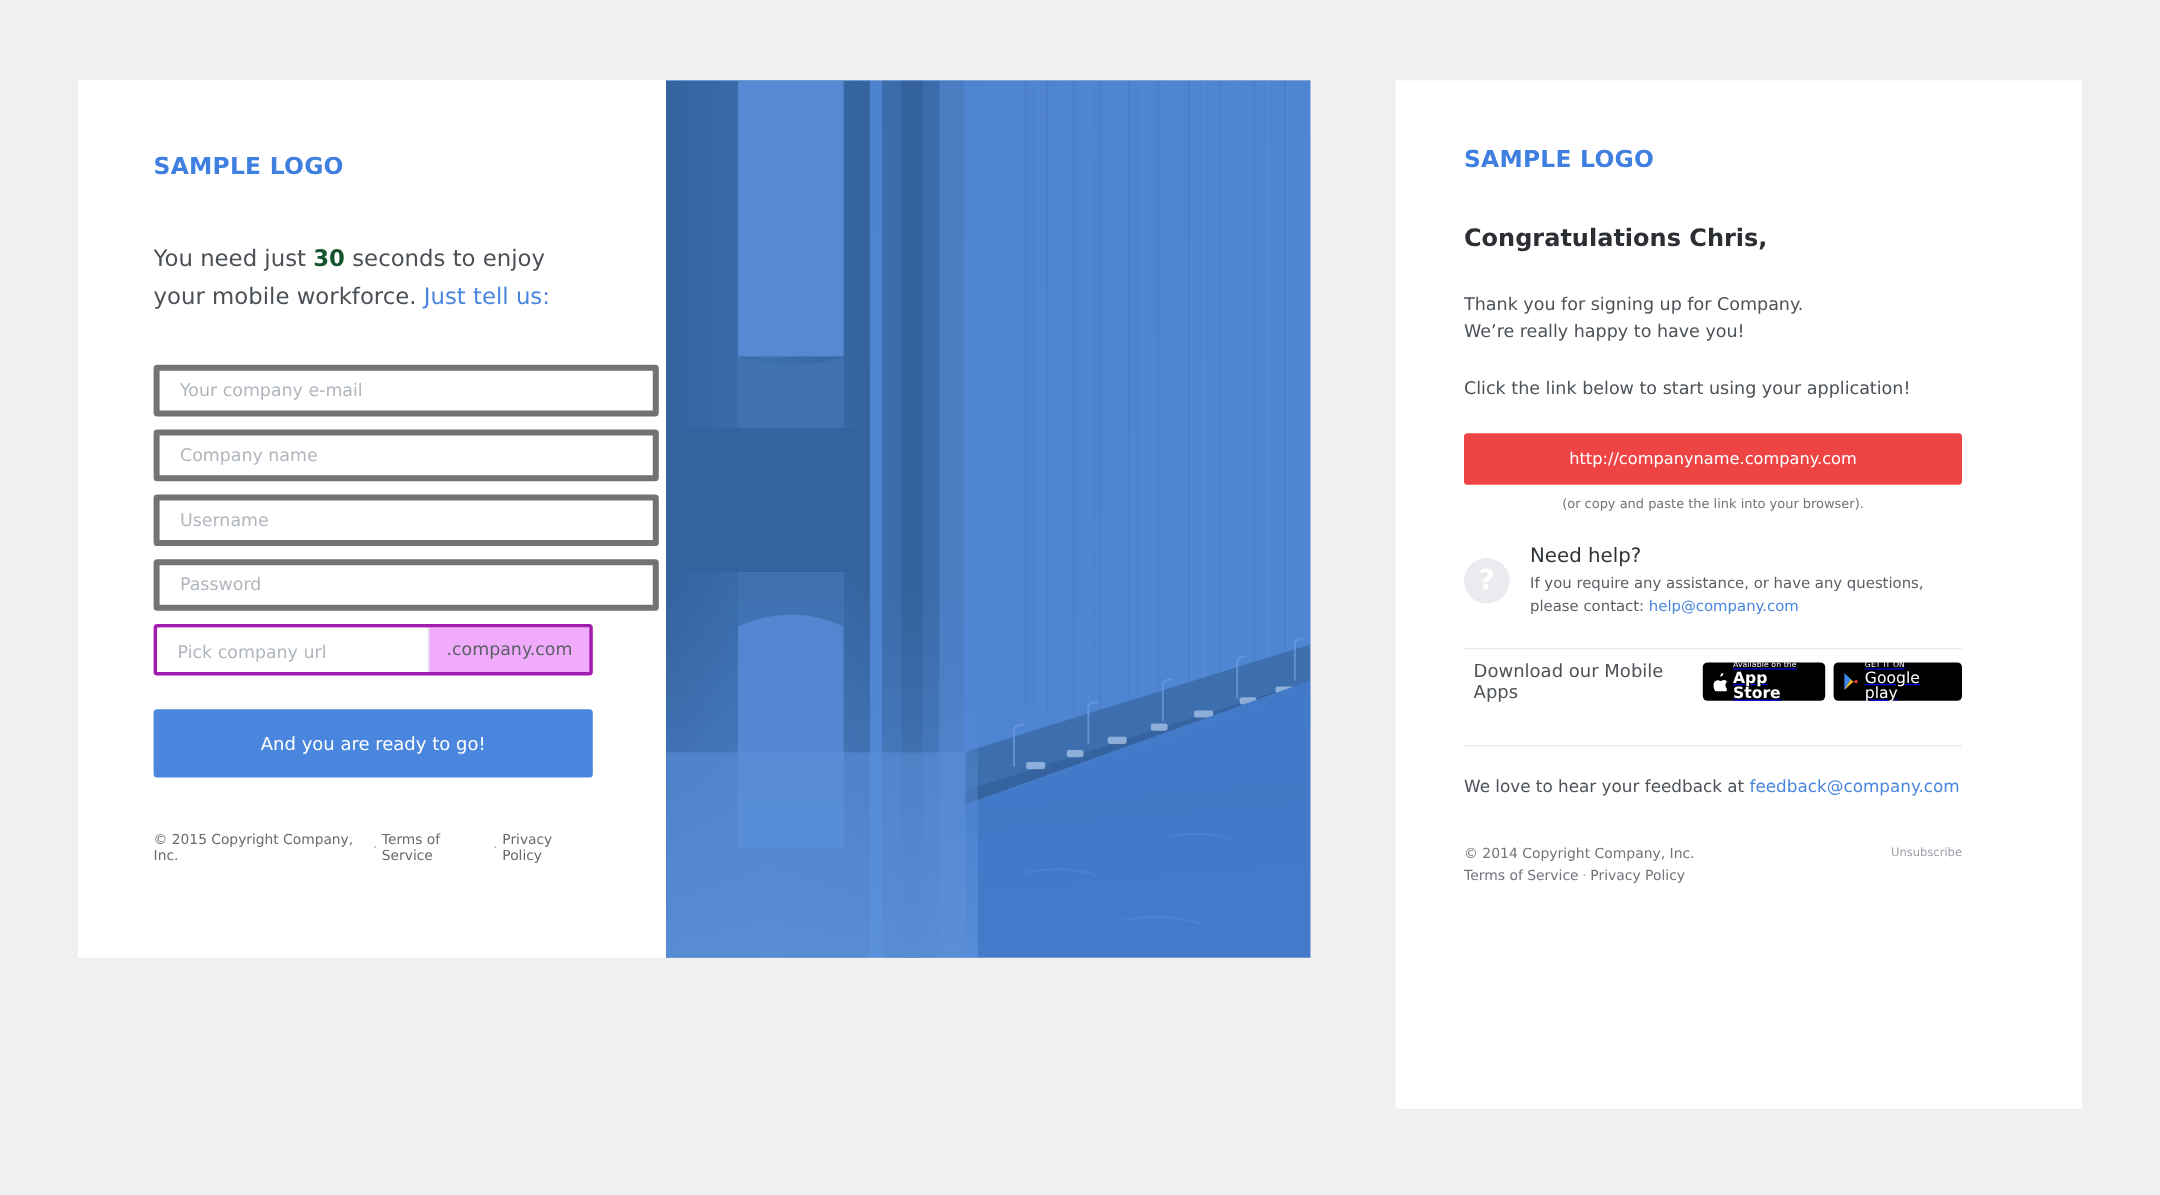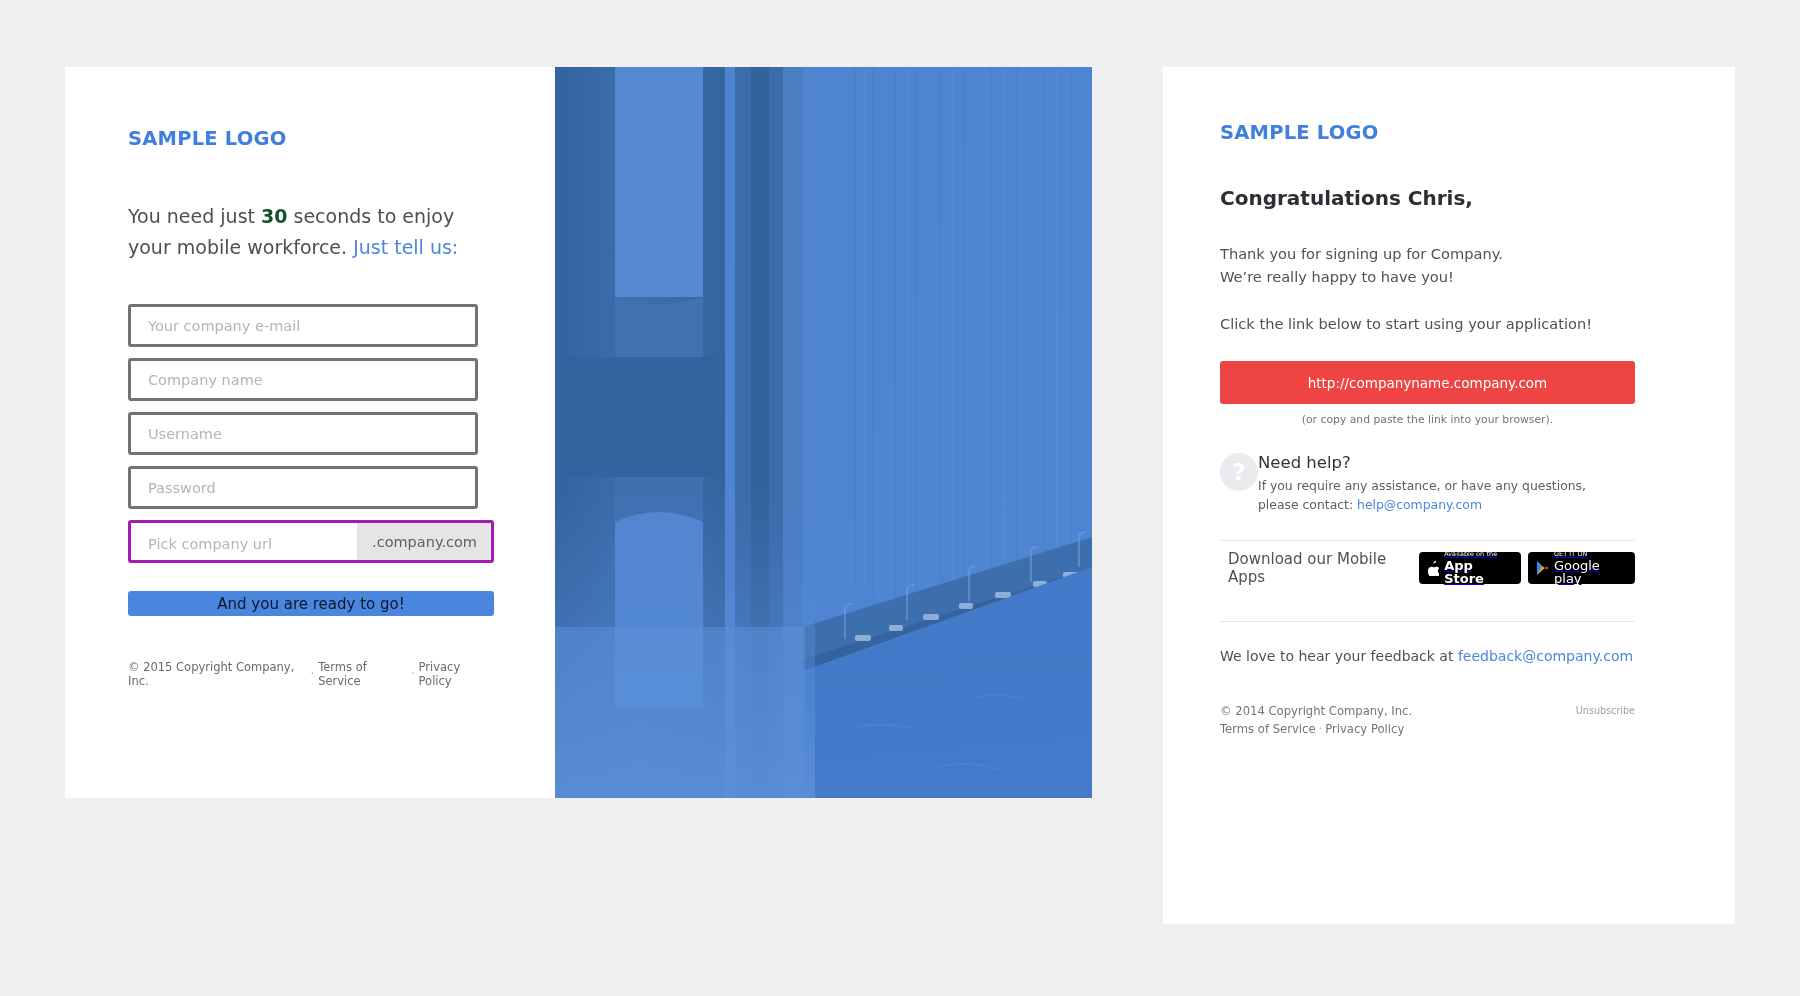--- a/index.html
+++ b/index.html
@@ -46,23 +46,23 @@
     color: #4a5056;
     font-weight: 400;
   }
   .intro-text .bold-number { font-weight: bold; color: #14532d; }
   .intro-accent { color: #4a86dd; }
 
   .form-fields { margin-top: 41px; }
 
   .field-input {
     display: block;
-    width: 350px;
+    width: 421px;
     height: 43px;
-    border: 3px solid #737373;
+    border: 5px solid #737373;
     border-radius: 3px;
     background: #fff;
     padding: 0 17px;
     font-size: 14.5px;
     color: #54595f;
     font-family: "DejaVu Sans", "Liberation Sans", sans-serif;
     margin-bottom: 11px;
     outline: none;
   }
   .field-input::placeholder { color: #b0b6bd; }
@@ -81,36 +81,36 @@
     border: none;
     margin: 0;
     width: auto;
     flex: 1;
     height: 41px;
   }
   .input-addon {
     display: flex;
     align-items: center;
     padding: 0 14px;
-    background: #e5e5e5;
+    background: #f0abfc;
     border-left: 1px solid #e2e5e9;
     font-size: 14.5px;
     color: #5b6066;
     white-space: nowrap;
   }
 
   .submit-button {
     display: block;
     width: 366px;
-    height: 25px;
+    height: 57px;
     margin-top: 28px;
     background: #4a86dd;
     border: none;
     border-radius: 3px;
-    color: #0f172a;
+    color: #ffffff;
     font-size: 15px;
     font-family: "DejaVu Sans", "Liberation Sans", sans-serif;
     cursor: pointer;
   }
 
   .signup-footer {
     margin-top: 44px;
     font-size: 11.5px;
     color: #666b70;
     display: flex;
@@ -180,20 +180,22 @@
   .link-note {
     margin-top: 9px;
     width: 415px;
     text-align: center;
     font-size: 10.8px;
     color: #6f747a;
   }
 
   .help-row {
     display: flex;
+    align-items: center;
+    gap: 17px;
     margin-top: 27px;
   }
   .help-icon {
     flex: 0 0 auto;
     width: 38px;
     height: 38px;
     border-radius: 50%;
     background: #e9ebee;
     color: #ffffff;
     display: flex;

